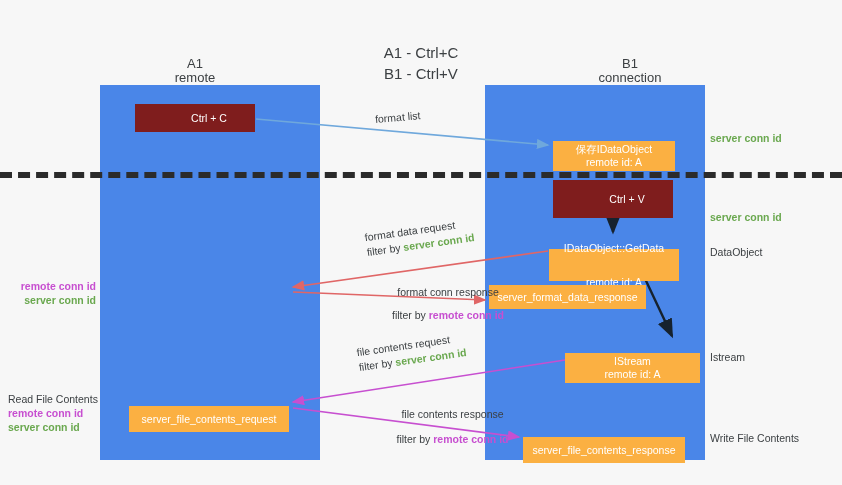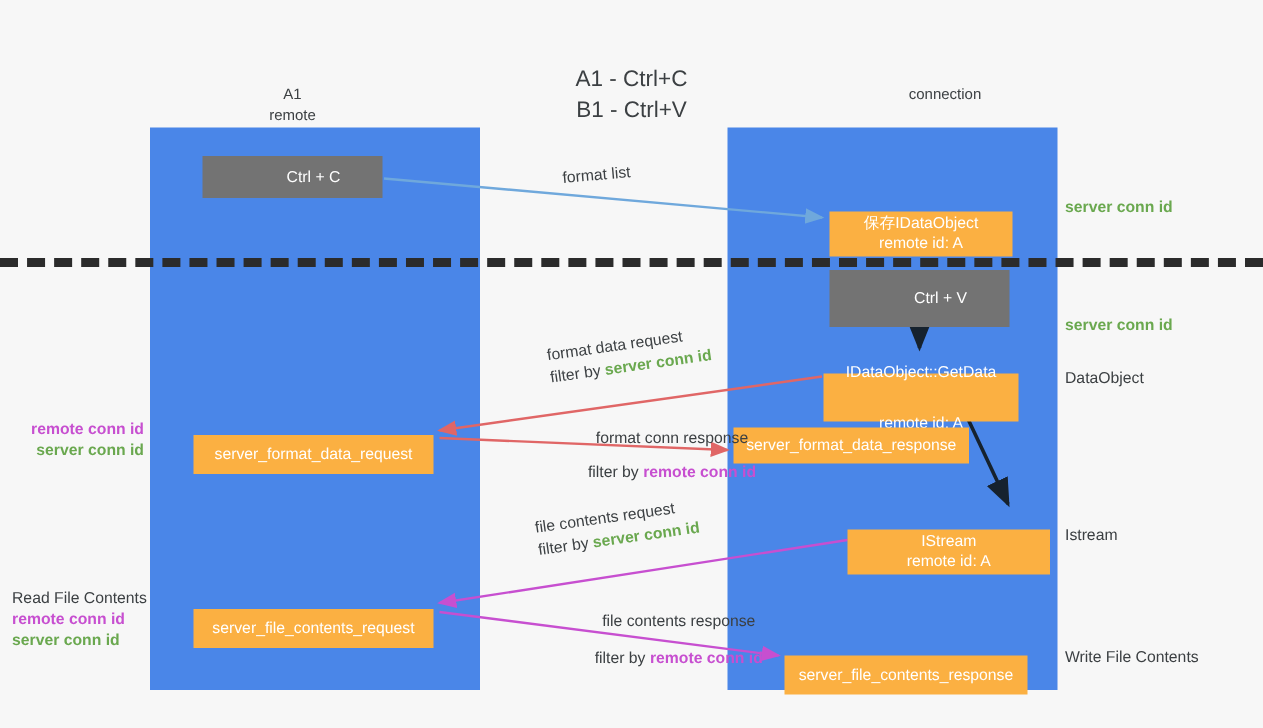--- a/index.html
+++ b/index.html
@@ -15,21 +15,21 @@
 
   
   #title{
     left:0;top:10px;width:842px;
     text-align:center;
     font-size:15px;line-height:21px;color:#3c4043;margin-top:32px;
   }
 
   
   .lane-head{
-    text-align:center;font-size:10px;line-height:13.5px;color:#3c4043;
+    text-align:center;font-size:13px;line-height:13.5px;color:#3c4043;
   }
   #head-a1{left:120px;top:57px;width:150px;}
   #head-b1{left:530px;top:57px;width:200px;}
 
   
   .lane{background:#4a86e8;}
   #lane-a1{left:100px;top:85px;width:220px;height:375px;}
   #lane-b1{left:485px;top:85px;width:220px;height:375px;}
 
   
@@ -40,21 +40,21 @@
 
   
   .node{
     box-sizing:border-box;
     display:flex;flex-direction:column;
     align-items:center;justify-content:center;
     color:#ffffff;font-size:10.5px;line-height:13px;
     text-align:center;
     padding:2px 4px;
   }
-  .node.green{background:#737373;padding-left:32px;}
+  .node.green{background:#7f1d1d;padding-left:32px;}
   .node.orange{background:#fbb champ;margin-top:13px;}
   .node.orange{background:#fbb042;}
   .node .l1{white-space:nowrap;}
   .node .l2{white-space:nowrap;}
 
   #n-ctrlc{left:135px;top:104px;width:120px;height:28px;}
   #n-save-ido{left:553px;top:128px;width:122px;height:30px;}
   #n-ctrlv{left:553px;top:180px;width:120px;height:38px;}
   #n-getdata{left:549px;top:236px;width:130px;height:32px;gap:21px;}
   #n-fmt-req{left:129px;top:277px;width:160px;height:26px;}
@@ -103,20 +103,21 @@
   <div id="title" class="abs">
     <div>A1 - Ctrl+C</div>
     <div>B1 - Ctrl+V</div>
   </div>
 
   <div id="head-a1" class="abs lane-head">
     <div>A1</div>
     <div>remote</div>
   </div>
   <div id="head-b1" class="abs lane-head">
+    <div>B1</div>
     <div>connection</div>
   </div>
 
   <div id="lane-a1" class="abs lane"></div>
   <div id="lane-b1" class="abs lane"></div>
 
   <svg id="edges" viewBox="0 0 842 485">
     <defs>
       <marker id="ah-blue" markerWidth="9" markerHeight="9" refX="7" refY="3.2" orient="auto">
         <path d="M0,0 L8,3.2 L0,6.4 z" fill="#6fa8dc"></path>
@@ -160,23 +161,20 @@
 
   <div id="n-ctrlv" class="abs node green">
     <span class="l1">Ctrl + V</span>
   </div>
 
   <div id="n-getdata" class="abs node orange">
     <span class="l1">IDataObject::GetData</span>
     <span class="l2">remote id: A</span>
   </div>
 
-  <div id="n-fmt-req" class="abs node orange">
-    <span class="l1">server_format_data_request</span>
-  </div>
 
   <div id="n-fmt-resp" class="abs node orange">
     <span class="l1">server_format_data_response</span>
   </div>
 
   <div id="n-istream" class="abs node orange">
     <span class="l1">IStream</span>
     <span class="l2">remote id: A</span>
   </div>
 

